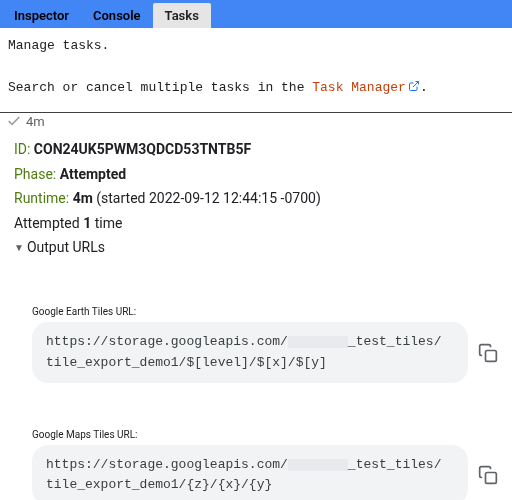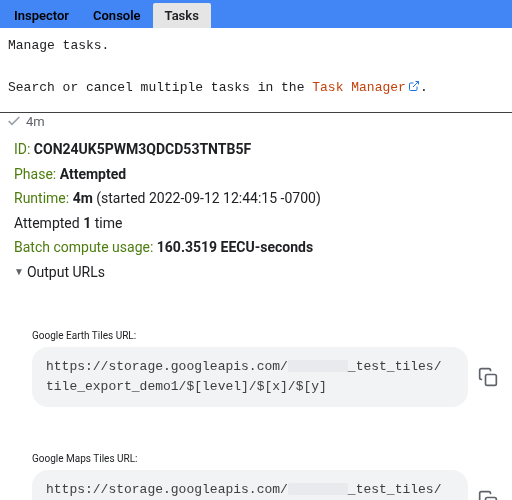--- a/index.html
+++ b/index.html
@@ -51,21 +51,20 @@
       </svg>
     <span>4m</span>
   </div>
 </div>
 
 <div class="details">
   <div><span class="lbl">ID: </span><strong>CON24UK5PWM3QDCD53TNTB5F</strong></div>
   <div><span class="lbl">Phase: </span><strong>Attempted</strong></div>
   <div><span class="lbl">Runtime: </span><strong>4m</strong><span> (started 2022-09-12 12:44:15 -0700)</span></div>
   <div><span>Attempted </span><strong>1</strong><span> time</span></div>
-  <div><span class="lbl">Batch compute usage: </span><strong>160.3519 EECU-seconds</strong></div>
   <div class="out-head">
       <span class="tri">▼</span>
       <span>Output URLs</span>
     </div>
 
   <div class="url-block">
     <div class="url-label">Google Earth Tiles URL:</div>
     <div class="url-row">
       <div class="url-box"><span>https://storage.googleapis.com/</span><span class="redact"></span><span>_test_tiles/ tile_export_demo1/$[level]/$[x]/$[y]</span></div>
       <div class="copy-btn"><svg viewBox="0 0 24 24" fill="none" stroke="currentColor" stroke-width="2">

